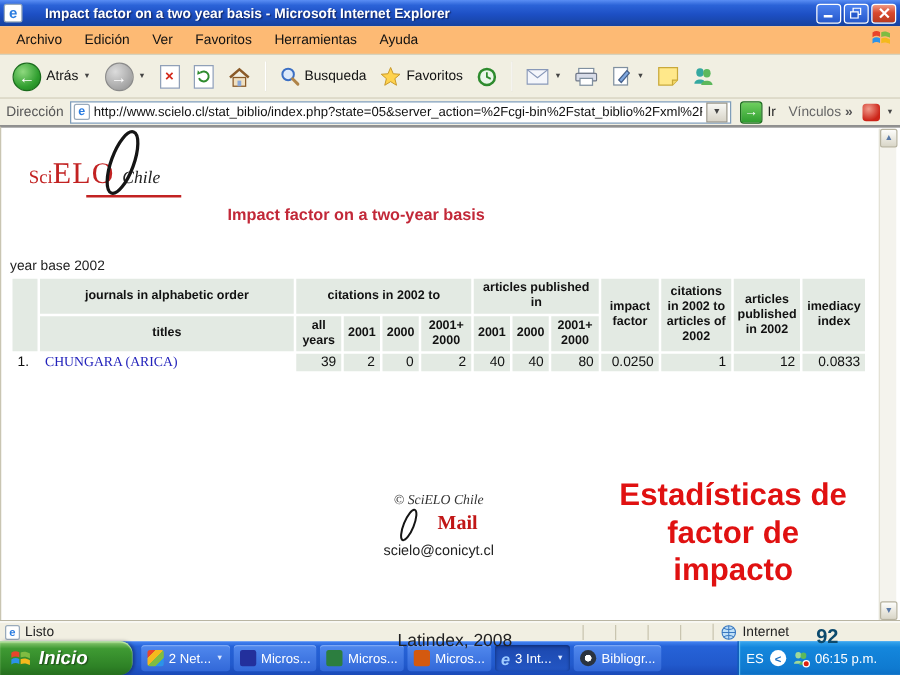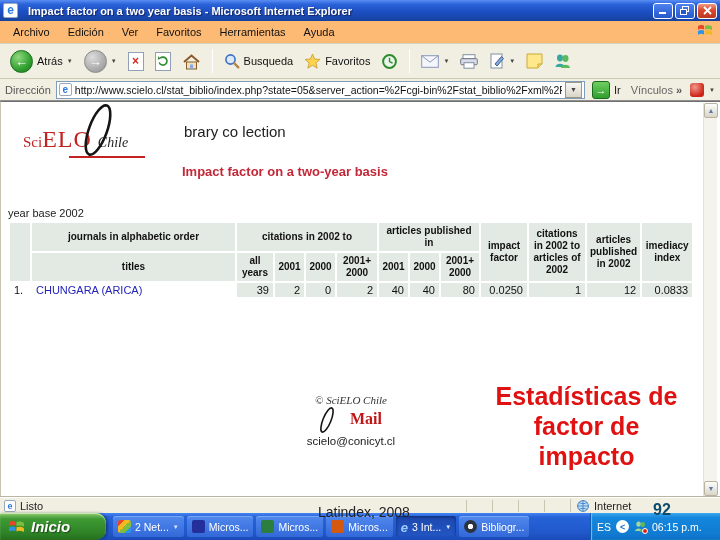--- a/index.html
+++ b/index.html
@@ -5,22 +5,22 @@
   * { box-sizing: border-box; margin: 0; padding: 0; }
   html,body { width:720px; height:540px; font-family:"Liberation Sans",sans-serif; }
   #screen { position:relative; width:720px; height:540px; background:#fff; overflow:hidden; }
 
   
   .titlebar { position:absolute; top:0; left:0; width:720px; height:21px;
     background:linear-gradient(180deg,#5a8ef4 0%,#2b63d8 20%,#1d4fc4 55%,#16429e 100%);
     display:flex; align-items:center; padding:0 3px; }
   .ie-badge { width:15px; height:15px; background:#fff; border:1px solid #9ab; border-radius:2px;
     color:#2a7ce0; font-weight:bold; font-size:12px; line-height:13px; text-align:center; flex:none; }
-  .title-text { color:#fff; font-weight:bold; font-size:11px; margin-left:10px; flex:1;
-    white-space:nowrap; overflow:hidden; text-shadow:1px 1px 1px #12245e; }
+  .title-text { color:#fff; font-weight:bold; font-size:11px; margin-left:0; flex:1;
+    white-space:nowrap; overflow:hidden; text-shadow:1px 1px 1px #12245e;padding-left:18px; }
   .win-controls { display:flex; gap:2px; }
   .win-btn { width:20px; height:16px; border-radius:3px; border:1px solid #fff;
     display:flex; align-items:center; justify-content:center; }
   .btn-blue { background:linear-gradient(#4d82ef,#2558cc); }
   .btn-close { background:linear-gradient(#f09a84,#d9492e 45%,#b93a20); }
 
   
   .menubar { position:absolute; top:21px; left:0; width:720px; height:23px; background:#fdba74;
     border-bottom:1px solid #d6d2bd; display:flex; align-items:center; padding:0 4px; }
   .menu-item { font-size:11px; color:#111; padding:3px 9px; }
@@ -76,21 +76,21 @@
   .banner-frag { position:absolute; left:183px; top:21px; font-size:15px; color:#222; }
   .page-heading { position:absolute; left:181px; top:62px; font-size:13px; font-weight:bold; color:#c22838; }
   .year-base { position:absolute; left:7px; top:105px; font-size:11px; color:#222; }
 
   .stats-table { position:absolute; left:7px; top:119px; border-collapse:separate; border-spacing:2px; background:#fff; }
   .stats-table th { background:#e3eae3; font-size:10px; font-weight:bold; color:#111;
     padding:2px 3px; text-align:center; vertical-align:middle; line-height:1.2; }
   .stats-table td { background:#e3eae3; font-size:11px; color:#111; padding:1px 4px;
     text-align:right; vertical-align:middle; }
   .stats-table td.rownum { background:#fff; text-align:left; }
-  .stats-table td.jtitle { background:#fff; text-align:left; }
+  .stats-table td.jtitle { background:#fff; text-align:left;font-family:Liberation Serif, serif; }
   .stats-table a { color:#2323bb; text-decoration:none; }
 
   .page-footer { position:absolute; left:252px; top:292px; width:196px; text-align:center; }
   .copyright { font-size:11px; color:#333; font-style:italic; font-family:"Liberation Serif",serif; }
   .mail-logo { position:relative; display:inline-block; margin-top:4px; height:22px; }
   .mail-text { color:#c11616; font-weight:bold; font-size:16px; font-family:"Liberation Serif",serif;margin-left:30px; }
   .mail-swoosh { position:absolute; left:-6px; top:-6px; }
   .email-line { margin-top:3px; font-size:11.5px; color:#222; }
 
   .headline { position:absolute; left:483px; top:279px; width:205px; text-align:center;
@@ -312,21 +312,20 @@
     <div class="scielo-logo">
       <span class="logo-line">
         <span class="logo-sci">Sci</span><span class="logo-elo">ELO</span><span class="logo-chile">Chile</span>
       </span>
       <svg class="logo-swoosh" width="90" height="58" viewBox="0 0 90 58">
         <ellipse cx="45" cy="28" rx="9" ry="26" transform="rotate(20 45 28)" fill="none" stroke="#151515" stroke-width="2.6"></ellipse>
       </svg>
       <span class="logo-underline"></span>
     </div>
 
-    <div class="banner-frag">brary co lection</div>
     <div class="page-heading">Impact factor on a two-year basis</div>
     <div class="year-base">year base 2002</div>
 
     <table class="stats-table">
       <colgroup>
         <col style="width:20px">
           <col style="width:203px">
           <col style="width:36px">
           <col style="width:29px">
         <col style="width:29px">

